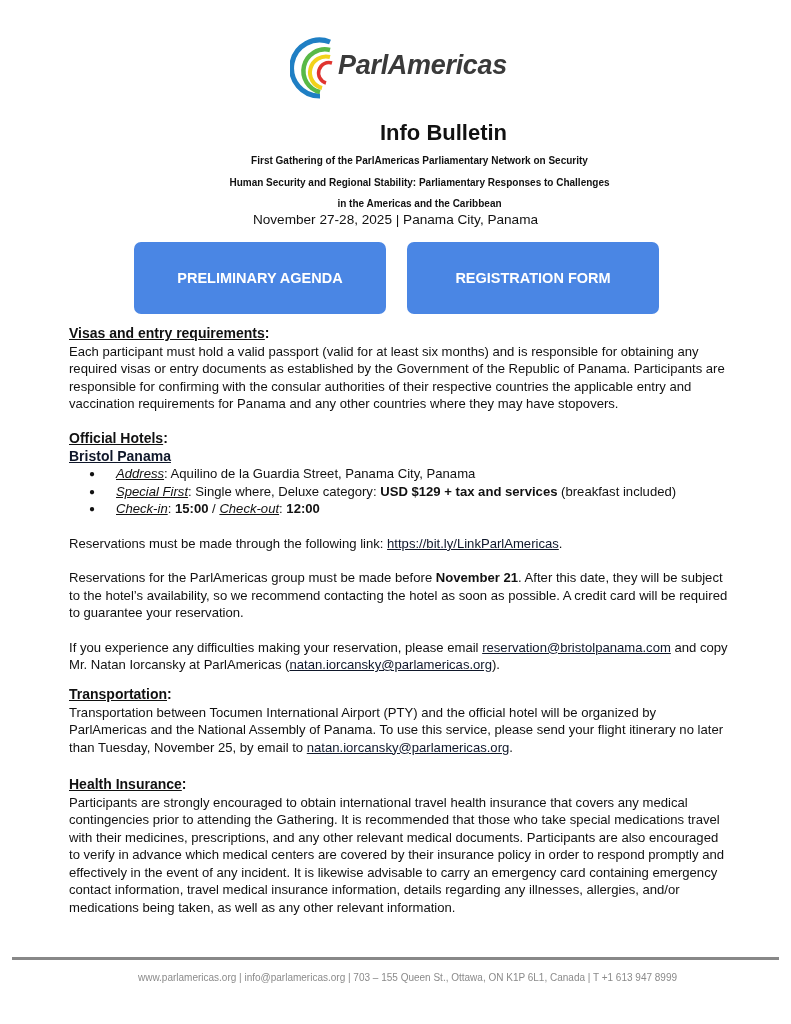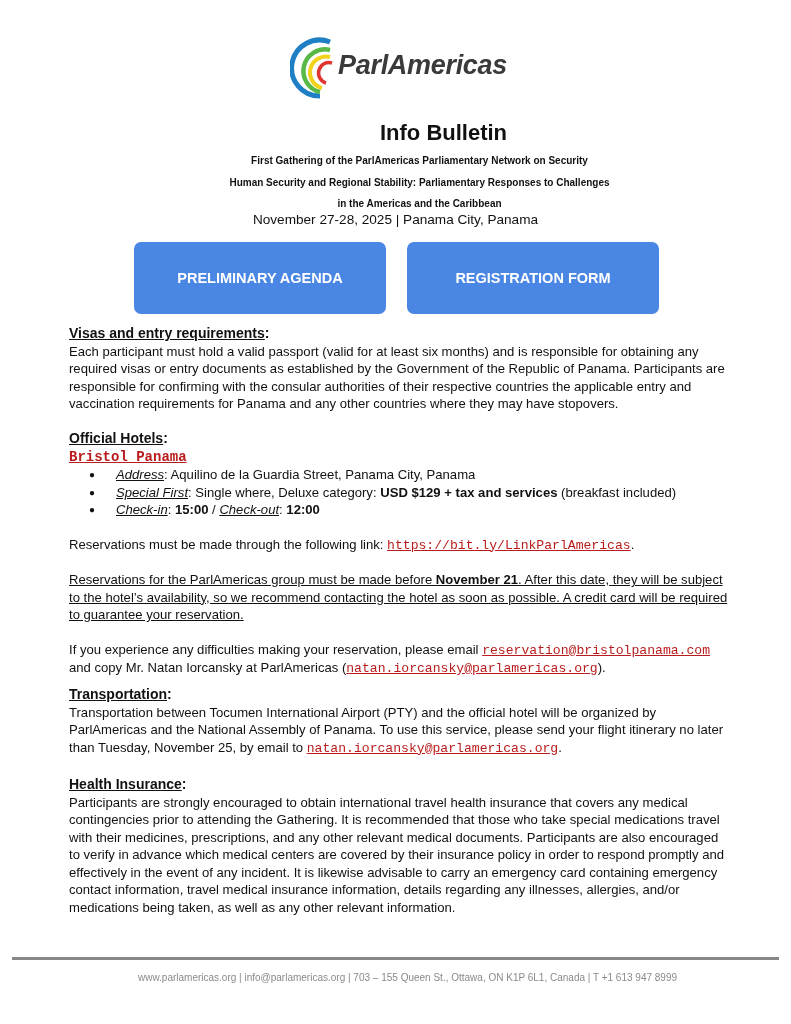--- a/index.html
+++ b/index.html
@@ -13,21 +13,21 @@
   .subtitle { top: 150px; font-size: 10px; font-weight: bold; line-height: 21.5px; padding-left: 24px; }
   .dateline { top: 212px; font-size: 13.6px; }
   .btn { position: absolute; top: 242px; height: 72px; width: 252px; background: #4a86e4;
          border-radius: 7px; display: flex; align-items: center; justify-content: center;
          color: #ffffff; font-weight: bold; font-size: 14.5px; cursor: pointer; }
   .btn-agenda { left: 134px; }
   .btn-reg { left: 407px; }
   .content { position: absolute; left: 69px; width: 660px; font-size: 13.1px; line-height: 17.5px; }
   .h { font-weight: bold; font-size: 14px; }
   .h u { text-decoration: underline; }
-  a, .link { color: #b91c1c; text-decoration: underline; font-family: Liberation Mono, monospace; }
+  a, .link { color: #0f172a; text-decoration: underline; }
   p { margin: 0; }
   ul { margin: 0; padding-left: 34px; list-style: none; }
   li { position: relative; padding-left: 13px; }
   li::before { content: "●"; position: absolute; left: -14px; font-size: 10px; top: 0; }
   .footer-rule { position: absolute; left: 12px; top: 957px; width: 767px; height: 3px; background: #888; }
   .footer { position: absolute; left: 0; top: 972px; width: 791px; text-align: center;
             font-size: 10px; color: #8a8a8a; padding-left: 12px; }
 </style>
 </head>
 <body>
@@ -60,21 +60,21 @@
 
 <div class="content" style="top:430px;">
   <div class="h"><u>Official Hotels</u>:</div>
   <div class="h"><a>Bristol Panama</a></div>
   <ul>
     <li><i><u>Address</u></i>: <span>Aquilino de la Guardia Street, Panama City, Panama</span></li>
     <li><i><u>Special First</u></i>: <span>Single where, Deluxe category: </span><b>USD $129 + tax and services</b><span> (breakfast included)</span></li>
     <li><i><u>Check-in</u></i>: <b>15:00</b> / <i><u>Check-out</u></i>: <b>12:00</b></li>
   </ul>
   <p style="margin-top:17px;"><span>Reservations must be made through the following link: </span><a>https://bit.ly/LinkParlAmericas</a>.</p>
-  <p style="margin-top:17px;text-decoration:underline;"><span>Reservations for the ParlAmericas group must be made before </span><b>November 21</b><span>. After this date, they will be subject to the hotel’s availability, so we recommend contacting the hotel as soon as possible. A credit card will be required to guarantee your reservation.</span></p>
+  <p style="margin-top:17px;"><span>Reservations for the ParlAmericas group must be made before </span><b>November 21</b><span>. After this date, they will be subject to the hotel’s availability, so we recommend contacting the hotel as soon as possible. A credit card will be required to guarantee your reservation.</span></p>
   <p style="margin-top:17px;"><span>If you experience any difficulties making your reservation, please email </span><a>reservation@bristolpanama.com</a><span> and copy Mr. Natan Iorcansky at ParlAmericas (</span><a>natan.iorcansky@parlamericas.org</a><span>).</span></p>
 </div>
 
 <div class="content" style="top:686px;">
   <div class="h"><u>Transportation</u>:</div>
   <p><span>Transportation between Tocumen International Airport (PTY) and the official hotel will be organized by ParlAmericas and the National Assembly of Panama. To use this service, please send your flight itinerary no later than Tuesday, November 25, by email to </span><a>natan.iorcansky@parlamericas.org</a>.</p>
 </div>
 
 <div class="content" style="top:776px;">
   <div class="h"><u>Health Insurance</u>:</div>

